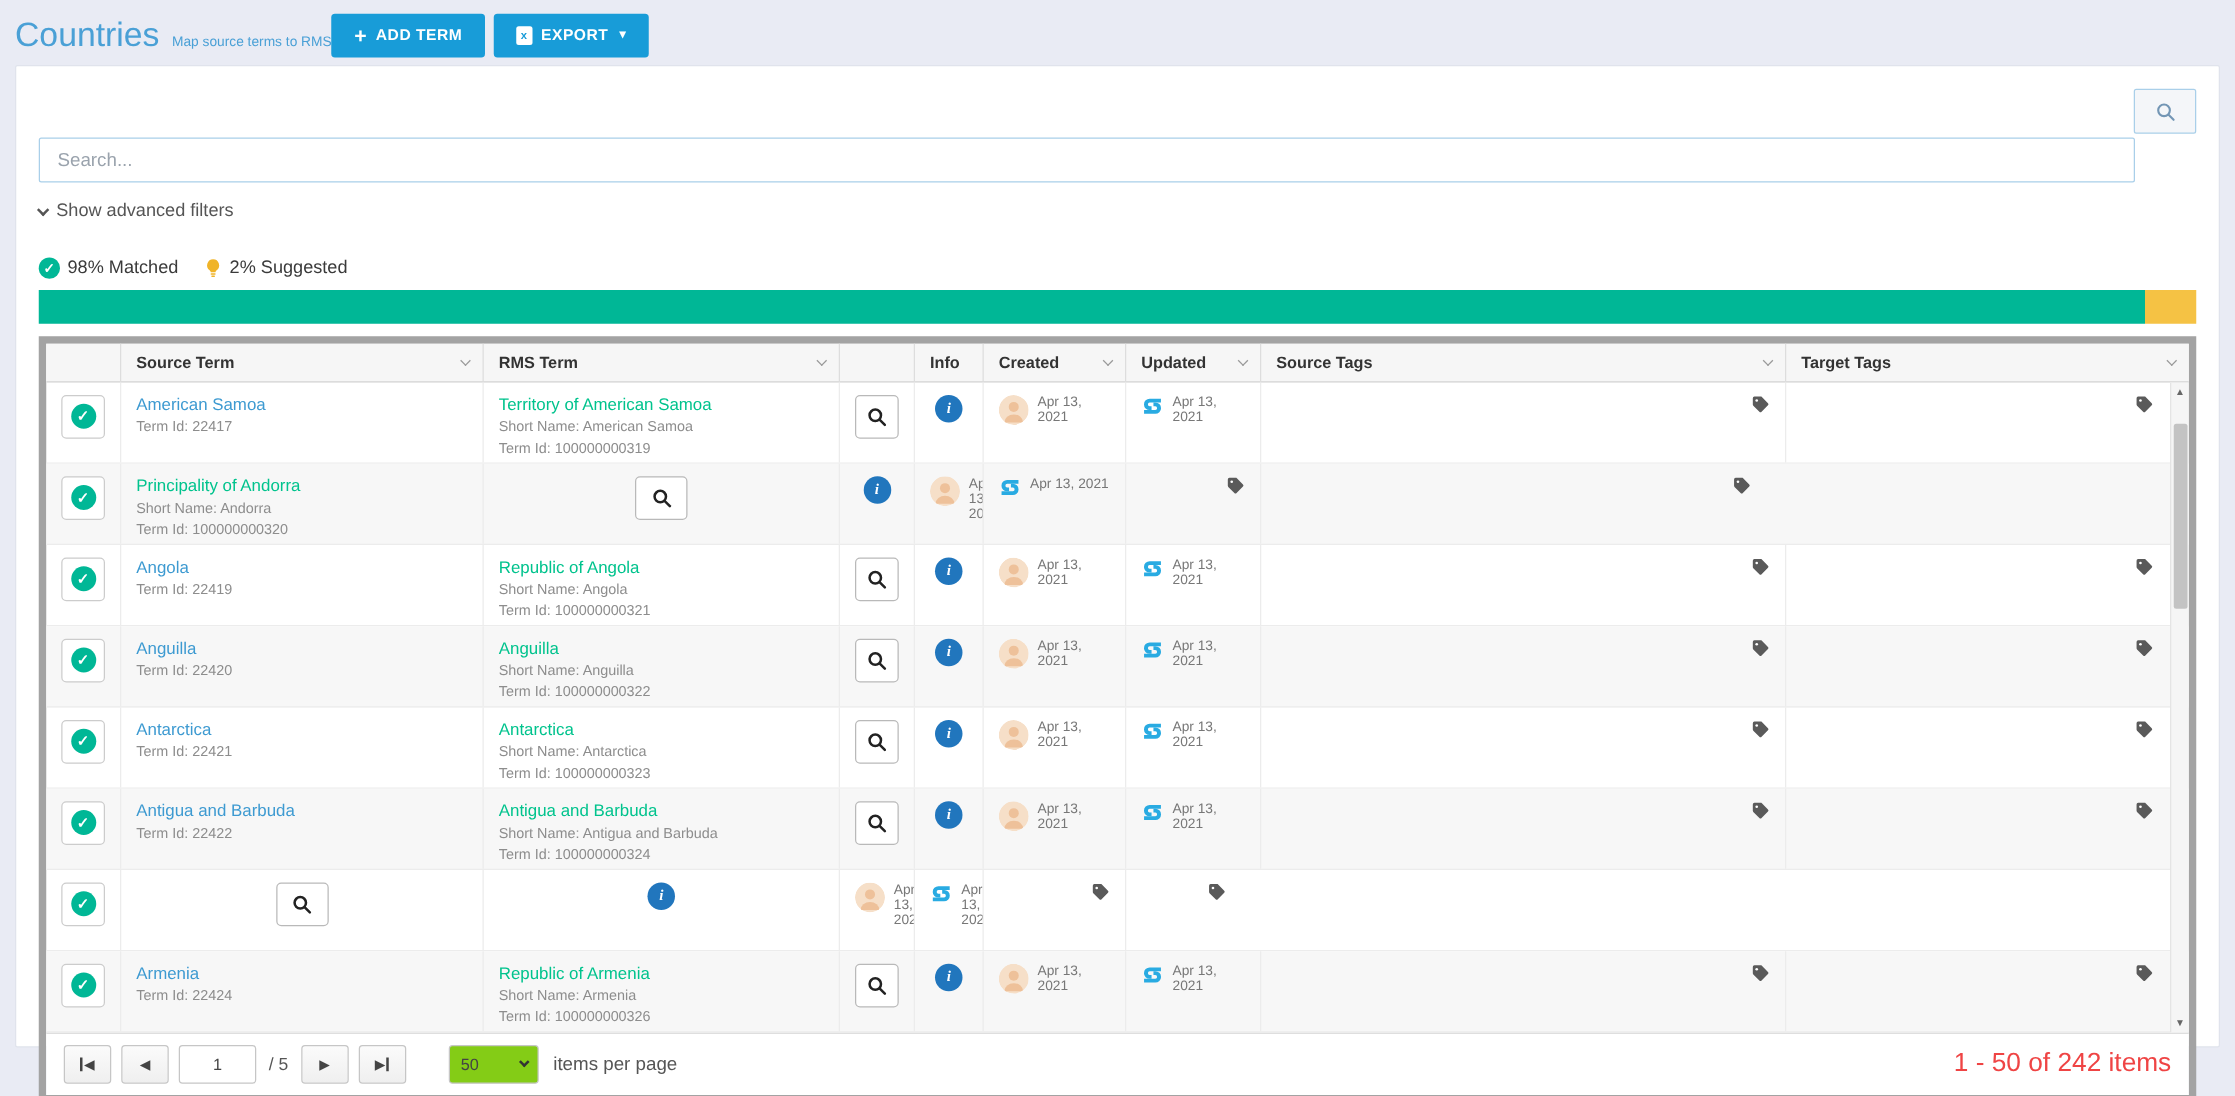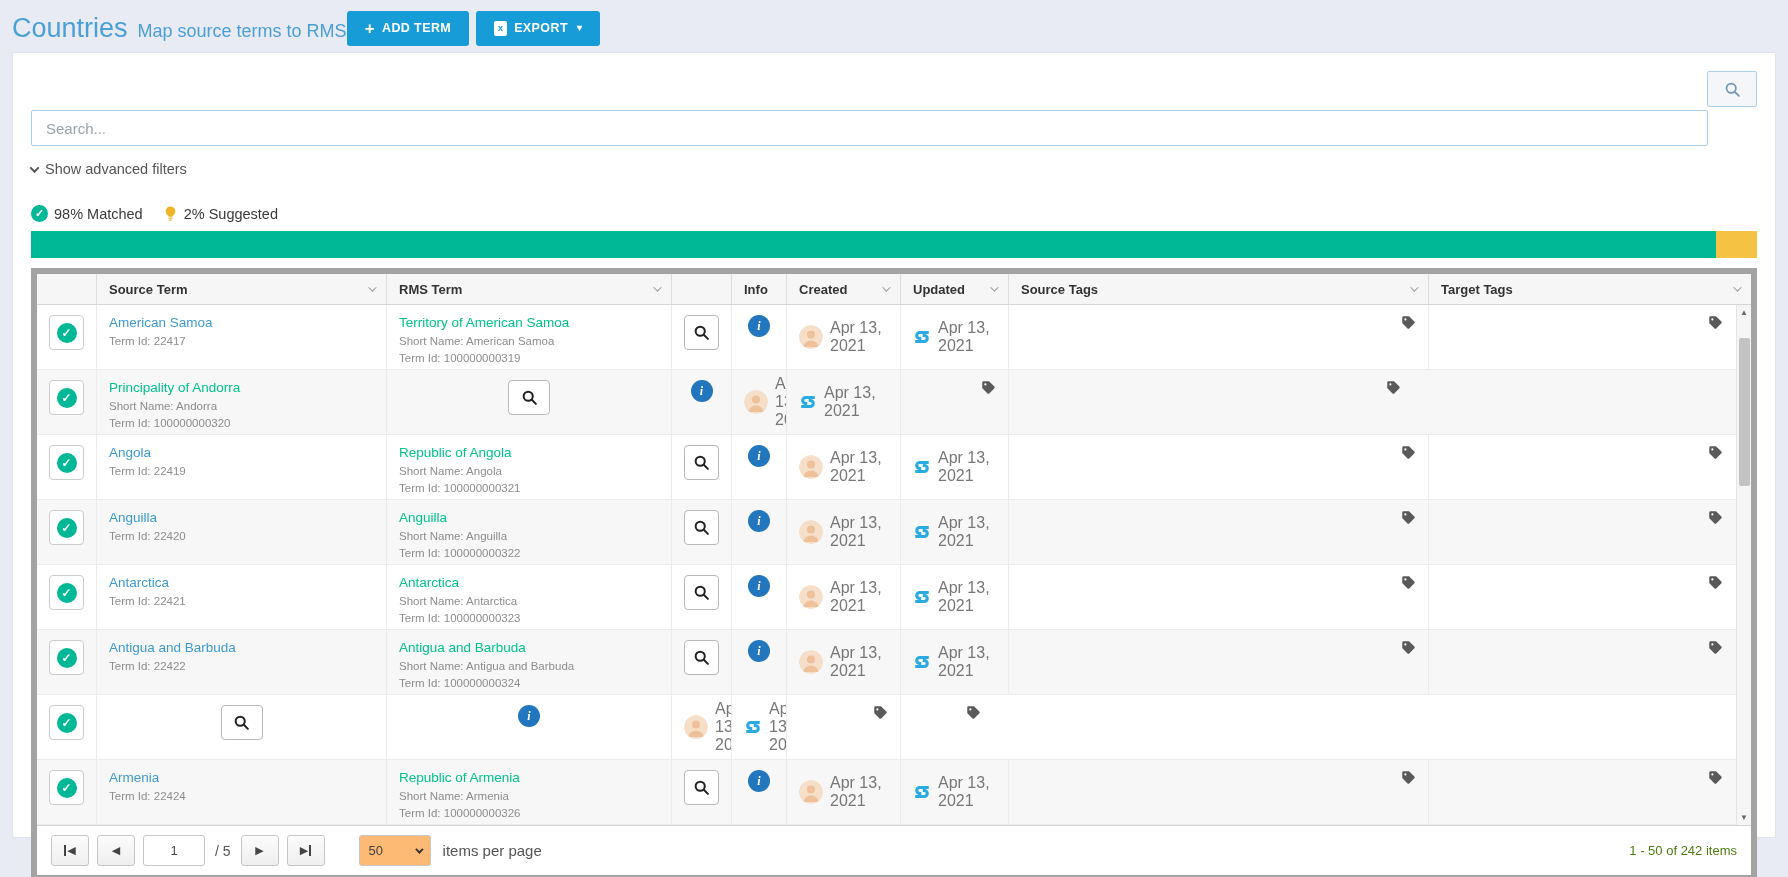--- a/index.html
+++ b/index.html
@@ -11,21 +11,21 @@
     overflow:hidden;
   }
 
   
   .page-header {
     display:flex; align-items:center; 
     padding:10px 38px 6px 12px; height:52px;
   }
   .title-wrap { display:flex; align-items:baseline; gap:10px; }
   .page-title { font-size:27px; color:#4aa0d6; font-weight:400; }
-  .page-subtitle { font-size:18px; color:#4aa0d6; }
+  .page-subtitle { font-size:11px; color:#4aa0d6; }
   .header-buttons { display:flex; gap:7px; }
   .btn-primary {
     background:#189cd8; color:#fff; border:none; border-radius:3px;
     height:35px; padding:0 18px; font-size:12.5px; font-weight:bold;
     letter-spacing:.4px; display:flex; align-items:center; gap:7px; cursor:pointer;
     font-family:"Liberation Sans", sans-serif;
   }
   .plus-glyph { font-size:17px; font-weight:bold; line-height:1; }
   .file-icon {
     width:13px; height:15px; background:#fff; border-radius:2px;
@@ -117,21 +117,21 @@
     width:42px; height:35px; background:#fff; border:1px solid #b9b9b9; border-radius:4px;
     display:flex; align-items:center; justify-content:center; cursor:pointer; color:#222;
   }
   .c-info { display:flex; justify-content:center; align-items:flex-start; }
   .info-badge {
     width:22px; height:22px; border-radius:50%; background:#2176bd; color:#fff;
     display:flex; align-items:center; justify-content:center;
     font-size:12px; font-weight:bold; font-family:"Liberation Serif", serif; font-style:italic;
     cursor:pointer;
   }
-  .date-cell { display:flex; align-items:center; gap:7px; font-size:16px; color:#777; }
+  .date-cell { display:flex; align-items:flex-start; gap:7px; font-size:11px; color:#777; }
   .avatar { width:24px; height:24px; border-radius:50%; overflow:hidden; flex:0 0 auto; }
   .sync-icon { flex:0 0 auto; display:flex; }
   .tag-cell { display:flex; justify-content:flex-end; align-items:flex-start; }
   .c-target-tags { padding-right:28px; }
 
   
   .vscrollbar {
     position:absolute; top:0; right:0; width:15px; height:100%;
     background:#f5f5f5; border-left:1px solid #e4e4e4;
     display:flex; flex-direction:column; align-items:center;
@@ -153,28 +153,28 @@
     justify-content:center; gap:1px; cursor:pointer; color:#444; font-size:11px;
   }
   .pg-bar { display:inline-block; width:2px; height:11px; background:#444; }
   .page-input {
     width:62px; height:31px; border:1px solid #c6c6c6; border-radius:3px;
     text-align:center; font-size:13px; color:#444; outline:none;
     font-family:"Liberation Sans", sans-serif;
   }
   .page-total { font-size:14px; color:#555; margin:0 2px; }
   .size-select {
-    width:72px; height:31px; border:1px solid #c6c6c6; border-radius:3px; background:#fdba74;
+    width:72px; height:31px; border:1px solid #c6c6c6; border-radius:3px; background:#84cc16;
     display:flex; align-items:center; justify-content:space-between; padding:0 9px;
     font-size:13px; color:#444; cursor:pointer; margin-left:26px;
   }
   .select-chev { width:6px; height:6px; border-right:2px solid #333; border-bottom:2px solid #333;
     transform:rotate(45deg) translateY(-2px); }
   .per-page-label { font-size:15px; color:#555; margin-left:4px; }
-  .range-label { margin-left:auto; font-size:13px; color:#4d7c0f; }
+  .range-label { margin-left:auto; font-size:21px; color:#ef4444; }
 </style>
 </head>
 <body>
 
 <div class="page-header">
   <div class="title-wrap">
     <span class="page-title">Countries</span>
     <span class="page-subtitle">Map source terms to RMS</span>
   </div>
   <div class="header-buttons">

